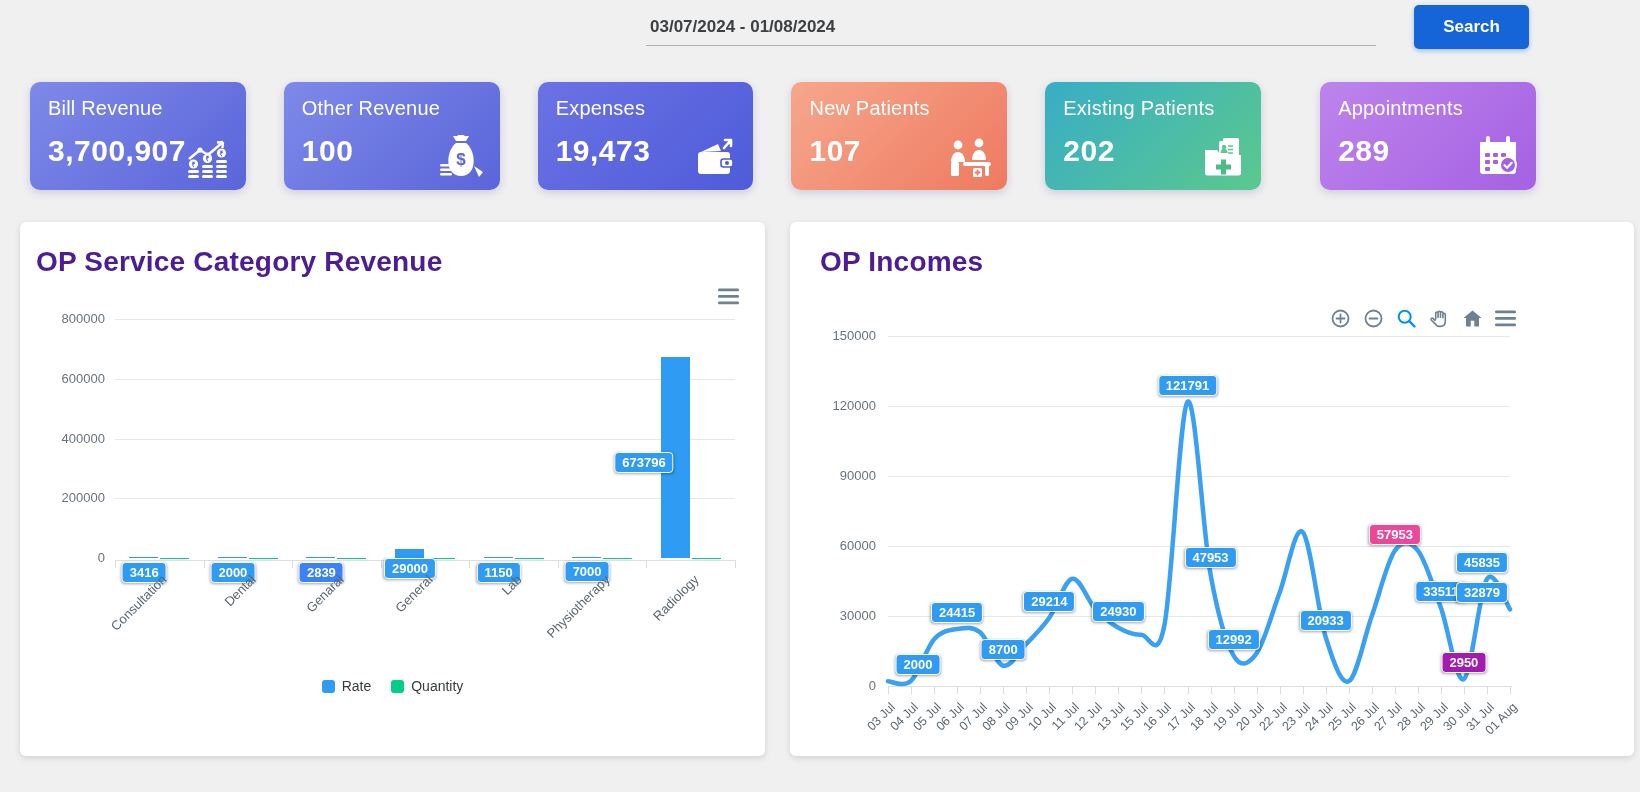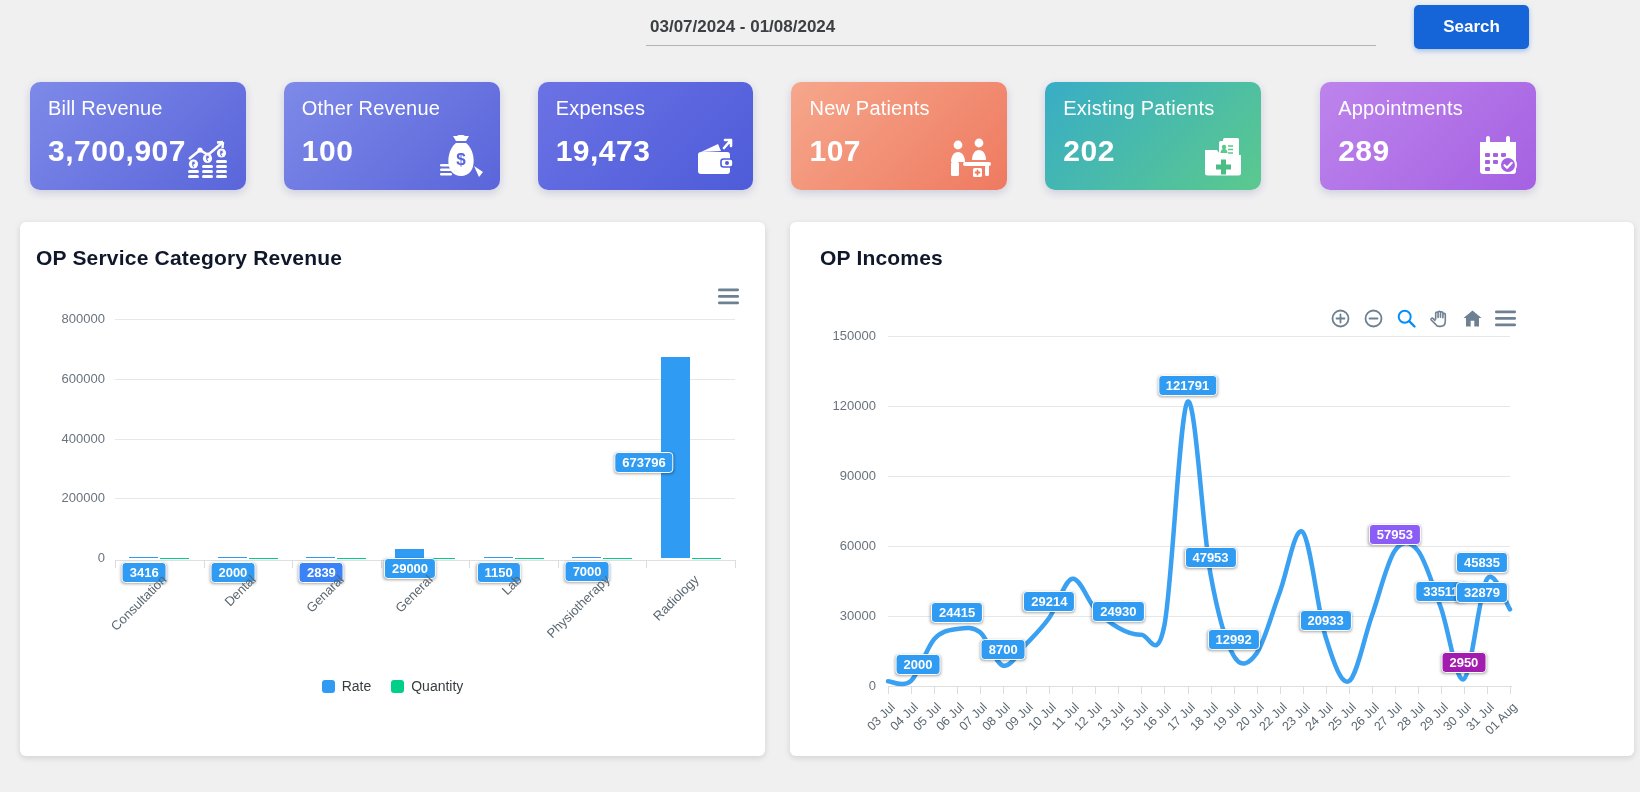--- a/index.html
+++ b/index.html
@@ -21,21 +21,21 @@
     padding:15px 18px; box-shadow:0 3px 8px rgba(40,50,120,.18); }
   .stat-label { font-size:20px; font-weight:400; letter-spacing:.2px; }
   .stat-value { font-size:30px; font-weight:700; margin-top:14px; letter-spacing:.5px; }
   .stat-icon { position:absolute; right:14px; bottom:10px; width:48px; height:48px; }
 
   
   .charts-row { display:flex; gap:25px; margin:32px 6px 0 20px; }
   .chart-card { background:#fff; border-radius:6px; box-shadow:0 2px 6px rgba(0,0,0,.13); position:relative; height:534px; }
   .chart-card.left { width:745px; }
   .chart-card.right { width:844px; }
-  .chart-title { position:absolute; font-size:21px; font-weight:700; color:#0f172a; letter-spacing:.2px; }
+  .chart-title { position:absolute; font-size:28px; font-weight:700; color:#4c1d95; letter-spacing:.2px; }
   .chart-card.left  .chart-title { left:16px; top:24px; }
   .chart-card.right .chart-title { left:30px; top:24px; }
   .toolbar { position:absolute; display:flex; gap:12px; align-items:center; }
   .chart-card.left  .toolbar { right:26px; top:64px; }
   .chart-card.right .toolbar { right:118px; top:86px; }
   .tb-icon { width:21px; height:21px; cursor:pointer; display:flex; align-items:center; justify-content:center; }
 
   .gridline { position:absolute; height:1px; background:#e7e7e7; }
   .axisline { position:absolute; height:1px; background:#dfdfdf; }
   .tickmark { position:absolute; width:1px; background:#dcdcdc; }
@@ -363,21 +363,21 @@
           </svg>
           <div class="dlabel" style="left:128.0px;top:432.3px;background:#2f9bf2;">2000</div>
           <div class="dlabel" style="left:167.1px;top:380.0px;background:#2f9bf2;">24415</div>
           <div class="dlabel" style="left:213.2px;top:416.7px;background:#2f9bf2;">8700</div>
           <div class="dlabel" style="left:259.3px;top:368.8px;background:#2f9bf2;">29214</div>
           <div class="dlabel" style="left:328.4px;top:378.8px;background:#2f9bf2;">24930</div>
           <div class="dlabel" style="left:397.5px;top:152.8px;background:#2f9bf2;">121791</div>
           <div class="dlabel" style="left:420.5px;top:325.1px;background:#2f9bf2;">47953</div>
           <div class="dlabel" style="left:443.6px;top:406.7px;background:#2f9bf2;">12992</div>
           <div class="dlabel" style="left:535.7px;top:388.2px;background:#2f9bf2;">20933</div>
-          <div class="dlabel" style="left:604.8px;top:301.8px;background:#8b5cf6;">57953</div>
+          <div class="dlabel" style="left:604.8px;top:301.8px;background:#ec4899;">57953</div>
           <div class="dlabel" style="left:650.9px;top:358.8px;background:#2f9bf2;">33511</div>
           <div class="dlabel" style="left:673.9px;top:430.1px;background:#a21caf;">2950</div>
           <div class="dlabel" style="left:692.0px;top:330.1px;background:#2f9bf2;">45835</div>
           <div class="dlabel" style="left:692.0px;top:360.3px;background:#2f9bf2;">32879</div>
         </div>
     </div>
   </div>
 
 </div>
 

